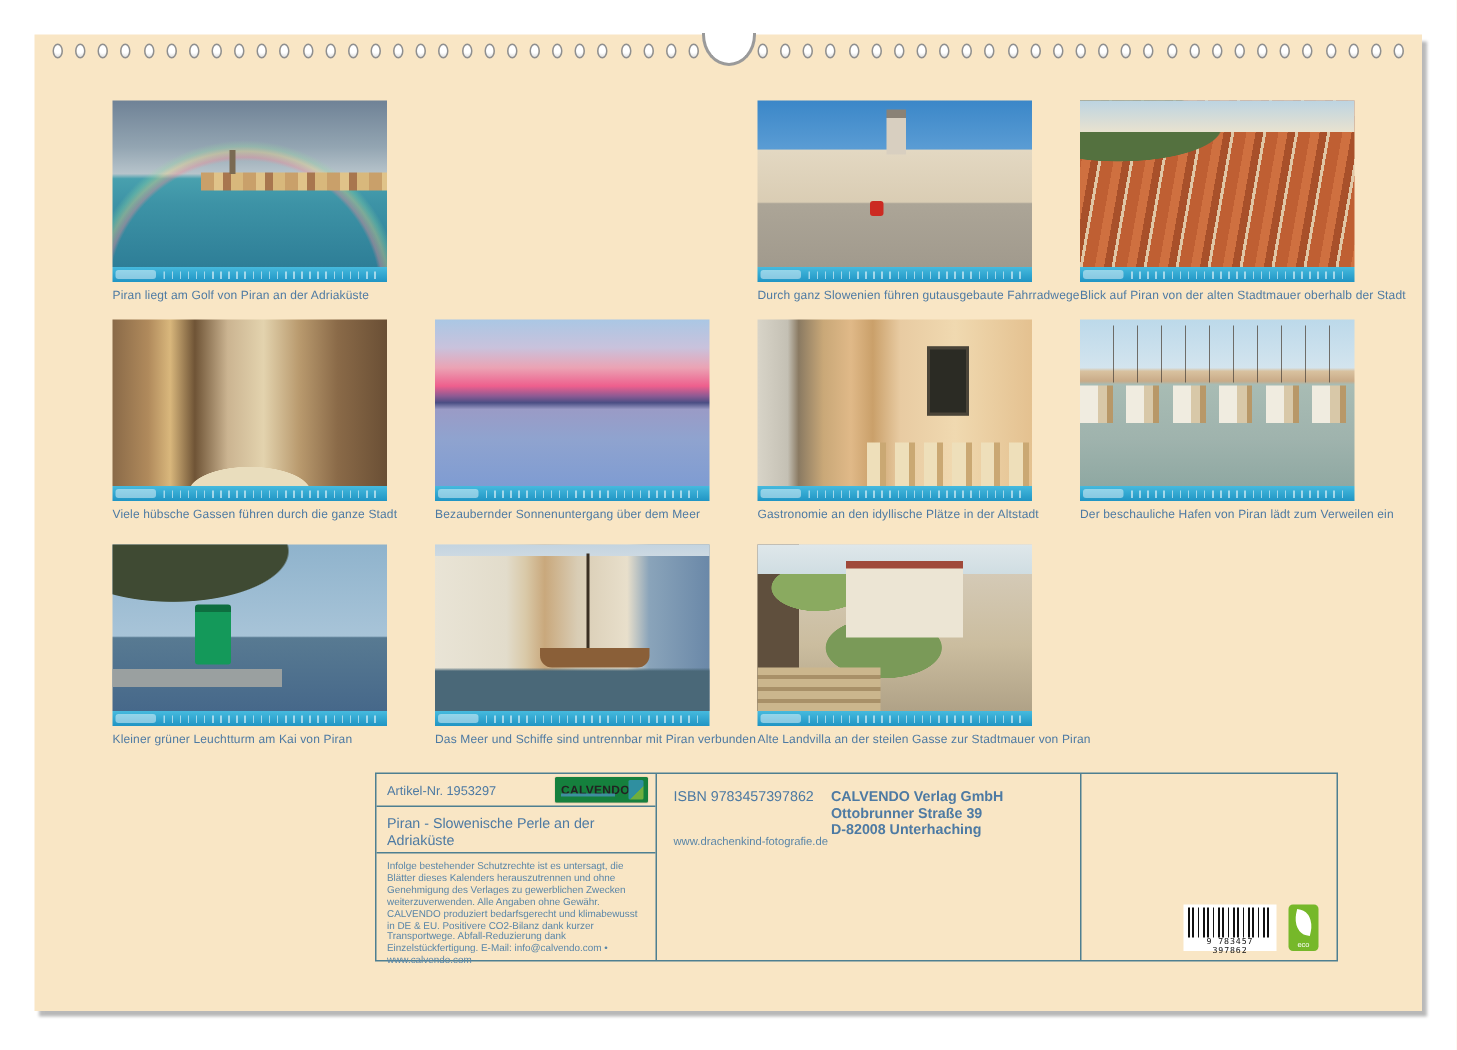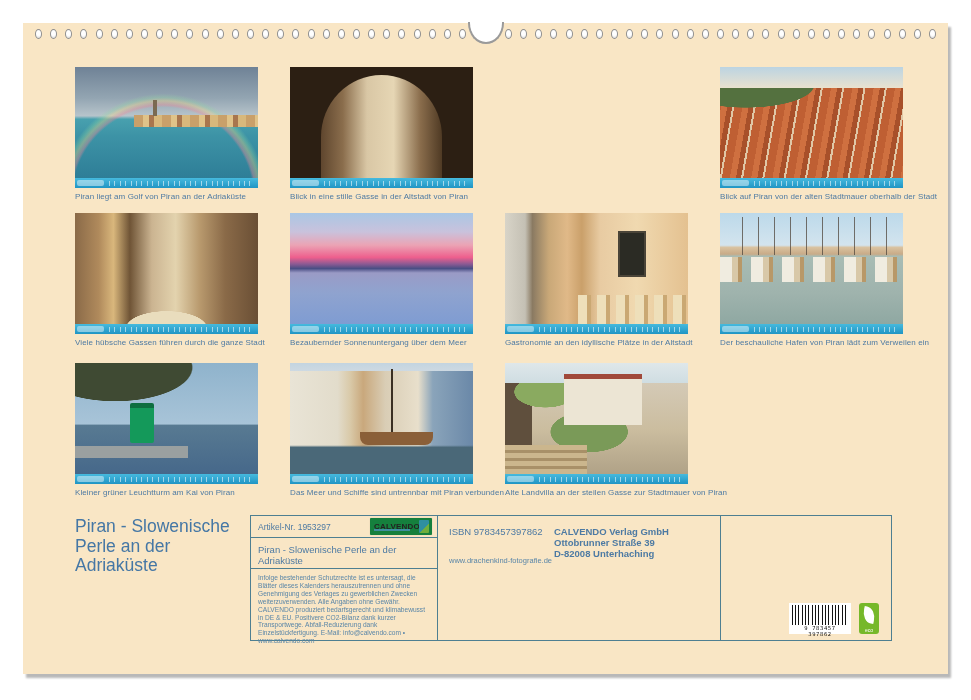--- a/index.html
+++ b/index.html
@@ -232,28 +232,29 @@
     <div class="thumb c1 r1">
       <div class="photo p1">
         <div class="town"></div>
         <div class="spire"></div>
       </div>
       <div class="datestrip">
           <span class="month-tab"></span>
         </div>
       <div class="caption">Piran liegt am Golf von Piran an der Adriaküste</div>
     </div>
-    <div class="thumb c2 r1">
-      <div class="photo p2">
-        <div class="arch"></div>
-      </div>
-      <div class="datestrip">
-          <span class="month-tab"></span>
-        </div>
-      <div class="caption">Blick in eine stille Gasse in der Altstadt von Piran</div>
+    <div class="thumb c3 r1">
+      <div class="photo p3">
+        <div class="tower"></div>
+        <div class="bag"></div>
+      </div>
+      <div class="datestrip">
+          <span class="month-tab"></span>
+        </div>
+      <div class="caption">Durch ganz Slowenien führen gutausgebaute Fahrradwege</div>
     </div>
     <div class="thumb c4 r1">
       <div class="photo p4"></div>
       <div class="datestrip">
           <span class="month-tab"></span>
         </div>
       <div class="caption">Blick auf Piran von der alten Stadtmauer oberhalb der Stadt</div>
     </div>
 
     <div class="thumb c1 r2">
@@ -315,23 +316,20 @@
       <div class="photo p11">
         <div class="villa"></div>
         <div class="stairs"></div>
       </div>
       <div class="datestrip">
           <span class="month-tab"></span>
         </div>
       <div class="caption">Alte Landvilla an der steilen Gasse zur Stadtmauer von Piran</div>
     </div>
 
-    <div class="big-title">Piran - Slowenische
-Perle an der
-Adriaküste</div>
 
     <div class="infobox">
       <div class="vline v1"></div>
       <div class="vline v2"></div>
 
       <div class="col1">
         <div class="cellA">
           <span class="artikel">Artikel-Nr. 1953297</span>
           <span class="cv-logo">
             <span class="cv-word">CALVENDO</span>

